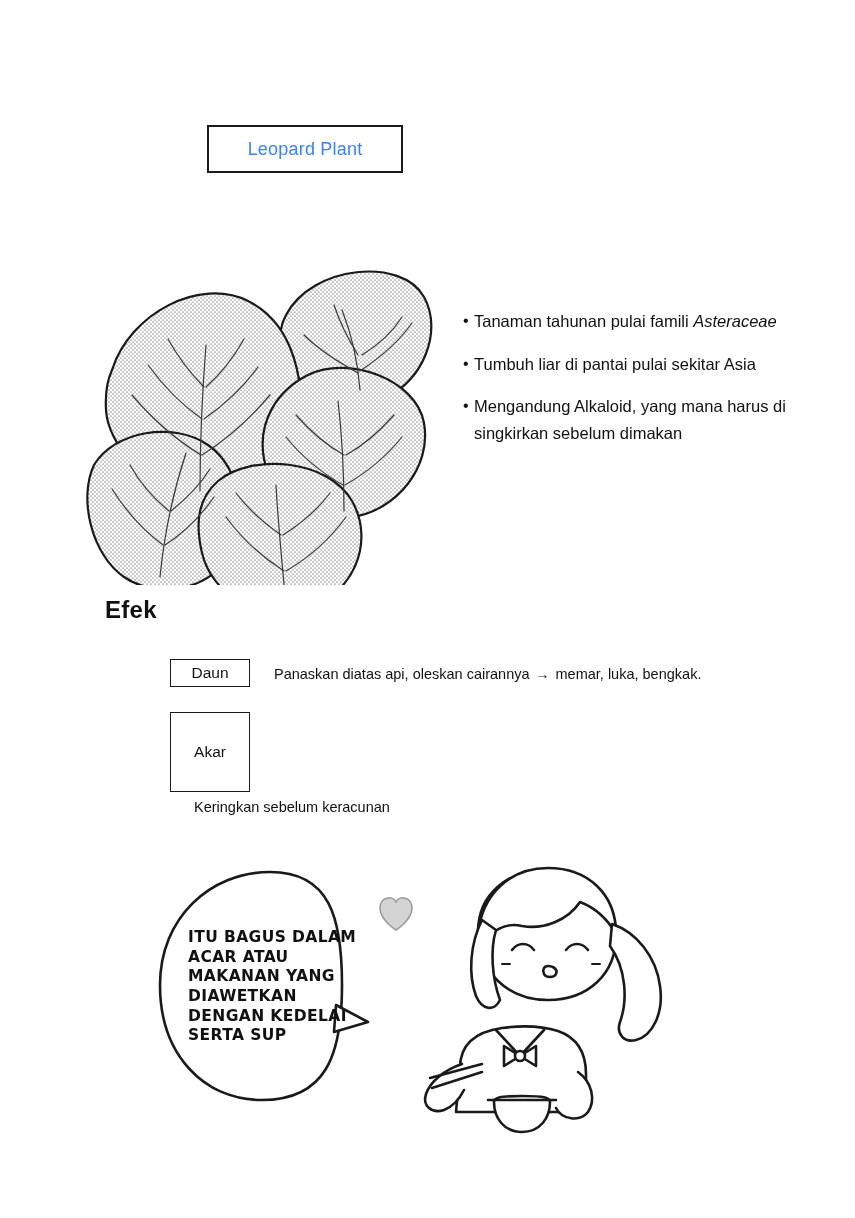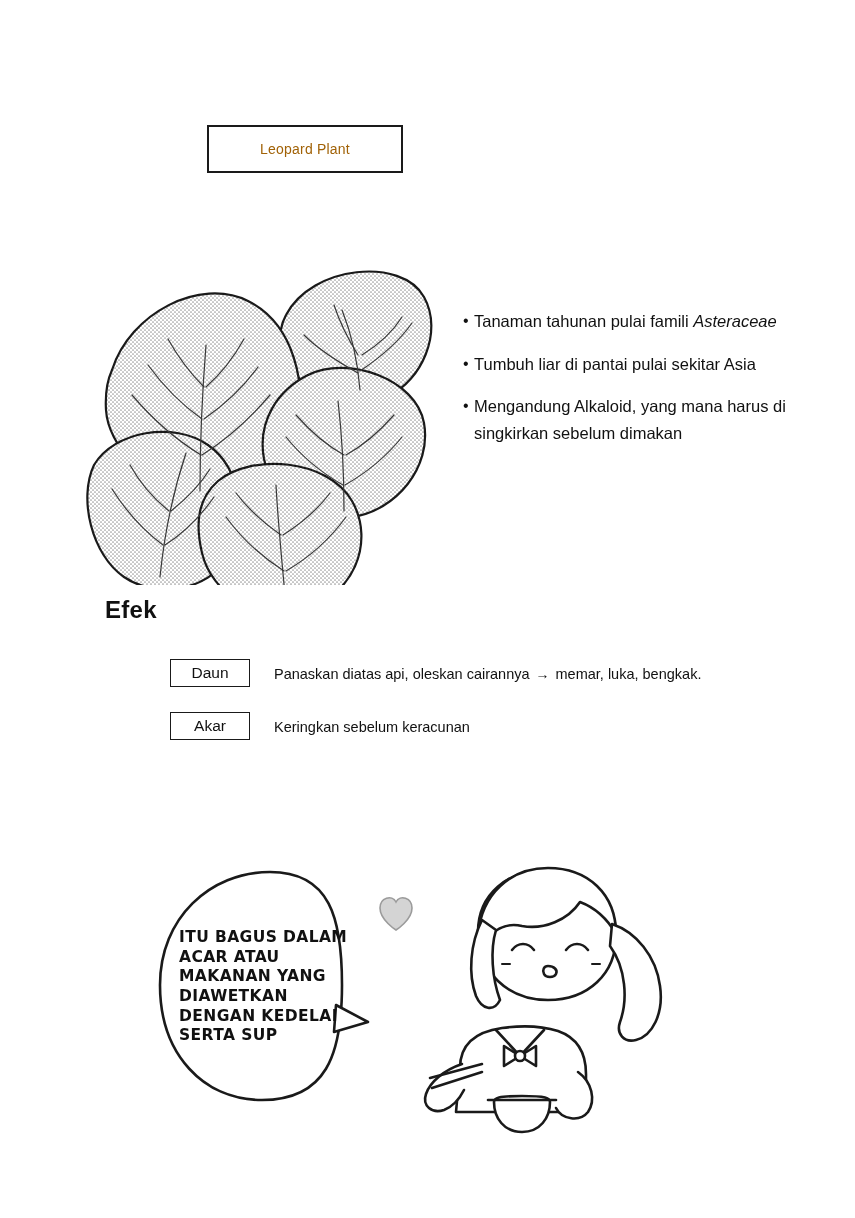--- a/index.html
+++ b/index.html
@@ -30,23 +30,23 @@
     top: 125px;
     width: 192px;
     height: 44px;
     border: 2px solid #1a1a1a;
     background: #ffffff;
     display: flex;
     align-items: center;
     justify-content: center;
   }
   .title-box .title-text {
-    font-size: 14px;
+    font-size: 18px;
     letter-spacing: .2px;
-    color: #a16207;
+    color: #3b82f6;
   }
 
   
   .leaf-art {
     position: absolute;
     left: 72px;
     top: 205px;
     width: 390px;
     height: 380px;
   }
@@ -90,21 +90,21 @@
   }
 
   
   .effect-row {
     position: absolute;
     display: flex;
     align-items: flex-start;
     margin-left: 12px;
   }
   .effect-row.row-leaf { left: 158px; top: 659px; }
-  .effect-row.row-root { left: 158px; top: 712px; }
+  .effect-row.row-root { left: 158px; top: 712px; flex-direction: column; }
 
   .effect-label {
     width: 80px;
     height: 28px;
     border: 1.5px solid #1a1a1a;
     background: #fff;
     display: flex;
     align-items: center;
     justify-content: center;
     font-size: 15.5px;
@@ -127,21 +127,21 @@
   
   .comic {
     position: absolute;
     left: 130px;
     top: 850px;
     width: 560px;
     height: 320px;
   }
   .bubble-text {
     position: absolute;
-    left: 179px;
+    left: 188px;
     top: 928px;
     width: 170px;
     font-family: "DejaVu Sans", sans-serif;
     font-size: 15.5px;
     font-weight: bold;
     line-height: 1.27;
     letter-spacing: .4px;
     color: #111;
     text-transform: uppercase;
   }

